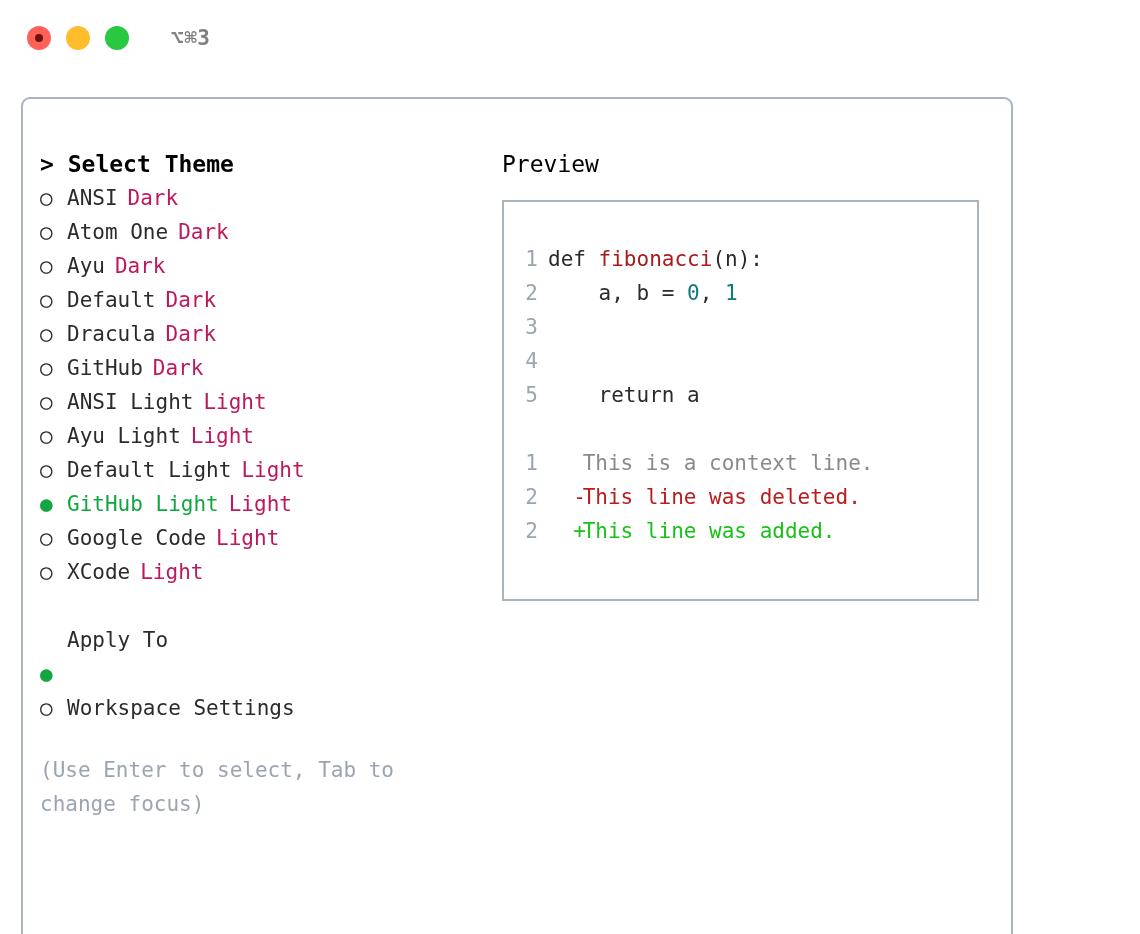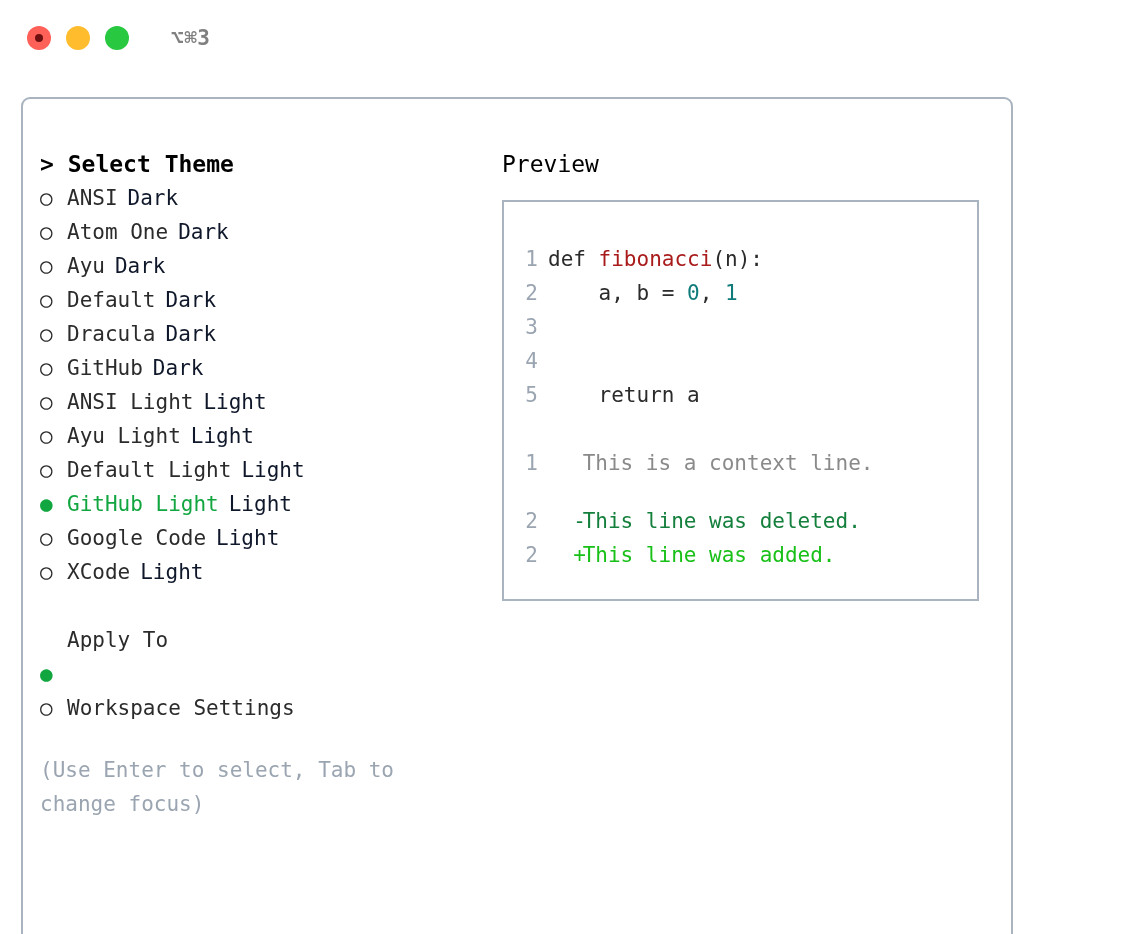--- a/index.html
+++ b/index.html
@@ -102,21 +102,21 @@
     width: 27px;
     flex: 0 0 27px;
     font-size: 21px;
     color: #2b2b2b;
     white-space: pre;
   }
   .marker-selected { color: #12a640; }
   .row-label { color: #2b2b2b; }
   .row-label.selected { color: #12a640; }
   .row-tag {
-    color: #0f172a;
+    color: #be185d;
     padding-left: 10px;
   }
   .apply-head {
     line-height: 34px;
     font-size: 21px;
     color: #2b2b2b;
     white-space: pre;
     padding-left: 27px;
   }
   .spacer-block { height: 34px; }
@@ -172,21 +172,21 @@
     padding-right: 10px;
     box-sizing: border-box;
   }
   .ctext { color: #2b2b2b; white-space: pre; }
   .tok-fn   { color: #a91b1b; }
   .tok-num  { color: #0f7b7b; }
   .tok-call { color: #1b8ab5; }
   .blank-line { height: 34px; }
   .diffmark { display: inline-block; width: 22px; white-space: pre; }
   .d-context { color: #8a8a8a; }
-  .d-del     { color: #15803d; margin-top: 24px; }
+  .d-del     { color: #b91c1c; }
   .d-add     { color: #18c018; }
 </style>
 </head>
 <body>
 
 <div class="titlebar">
   <div class="lights">
     <div class="light light-red">
       <span class="rec-dot"></span>
     </div>

